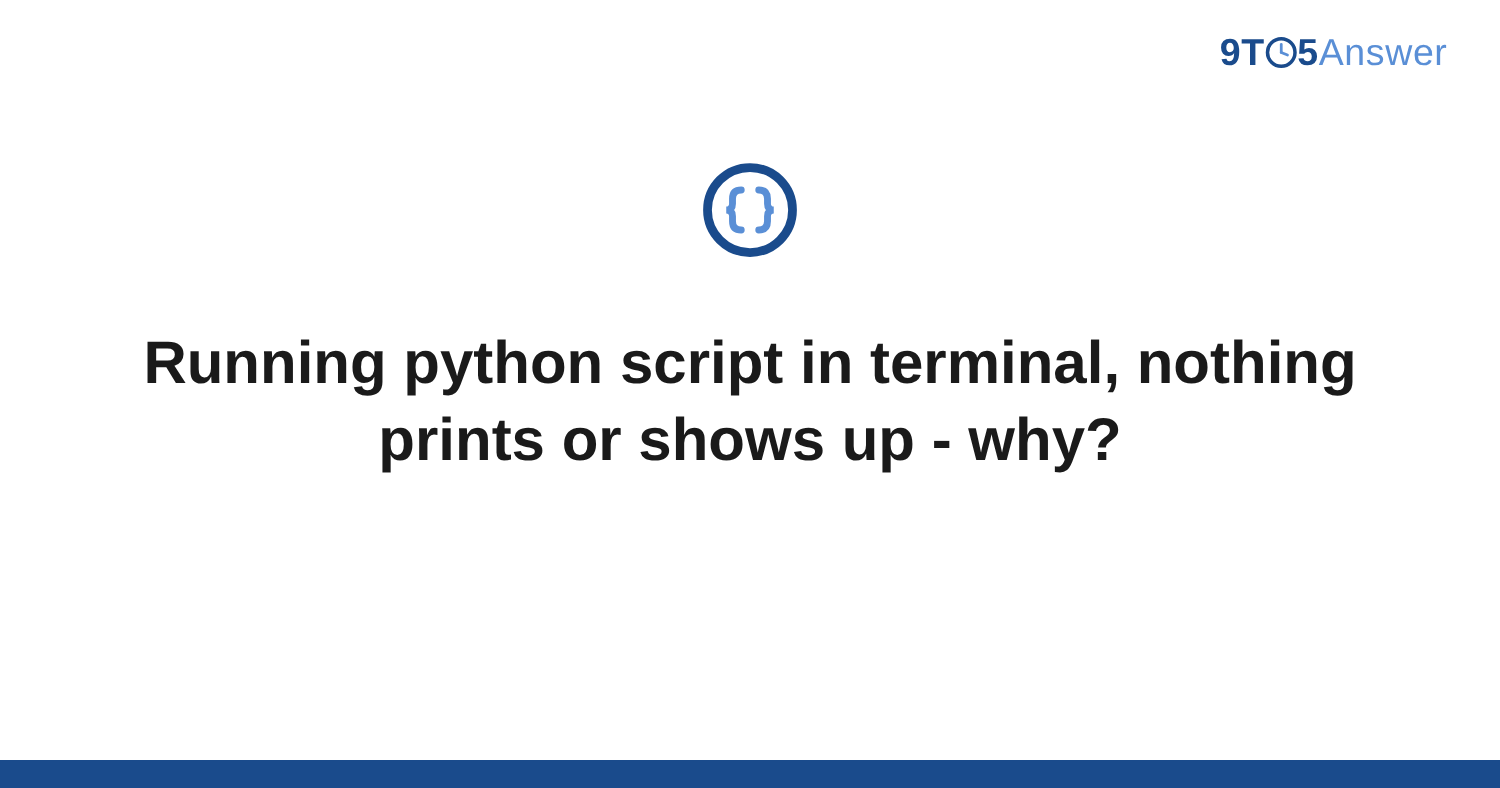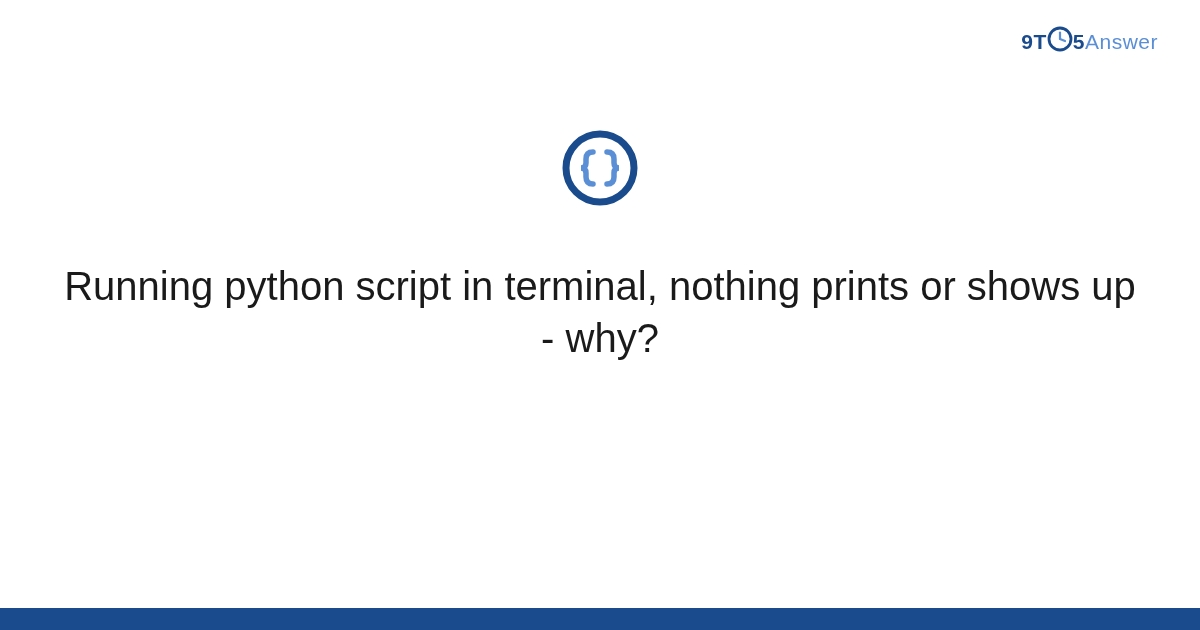--- a/index.html
+++ b/index.html
@@ -12,21 +12,21 @@
       height: 630px;
       background: #ffffff;
       font-family: Arial, Helvetica, sans-serif;
       position: relative;
       overflow: hidden;
     }
     .logo-topright {
       position: absolute;
       top: 26px;
       right: 42px;
-      font-size: 21px;
+      font-size: 30px;
       font-weight: 600;
       letter-spacing: 0.5px;
       color: #1a4b8c;
     }
     .logo-topright .nine {
       color: #1a4b8c;
       font-weight: 700;
     }
     .logo-topright .t {
       color: #1a4b8c;
@@ -62,22 +62,22 @@
     .center-icon svg {
       width: 80px;
       height: 80px;
     }
     .title {
       position: absolute;
       top: 260px;
       left: 0;
       right: 0;
       text-align: center;
-      font-size: 40px;
-      font-weight: 400;
+      font-size: 48px;
+      font-weight: 700;
       color: #1a1a1a;
       line-height: 1.3;
       padding: 0 60px;
     }
     .bottom-bar {
       position: absolute;
       bottom: 0;
       left: 0;
       right: 0;
       height: 22px;

